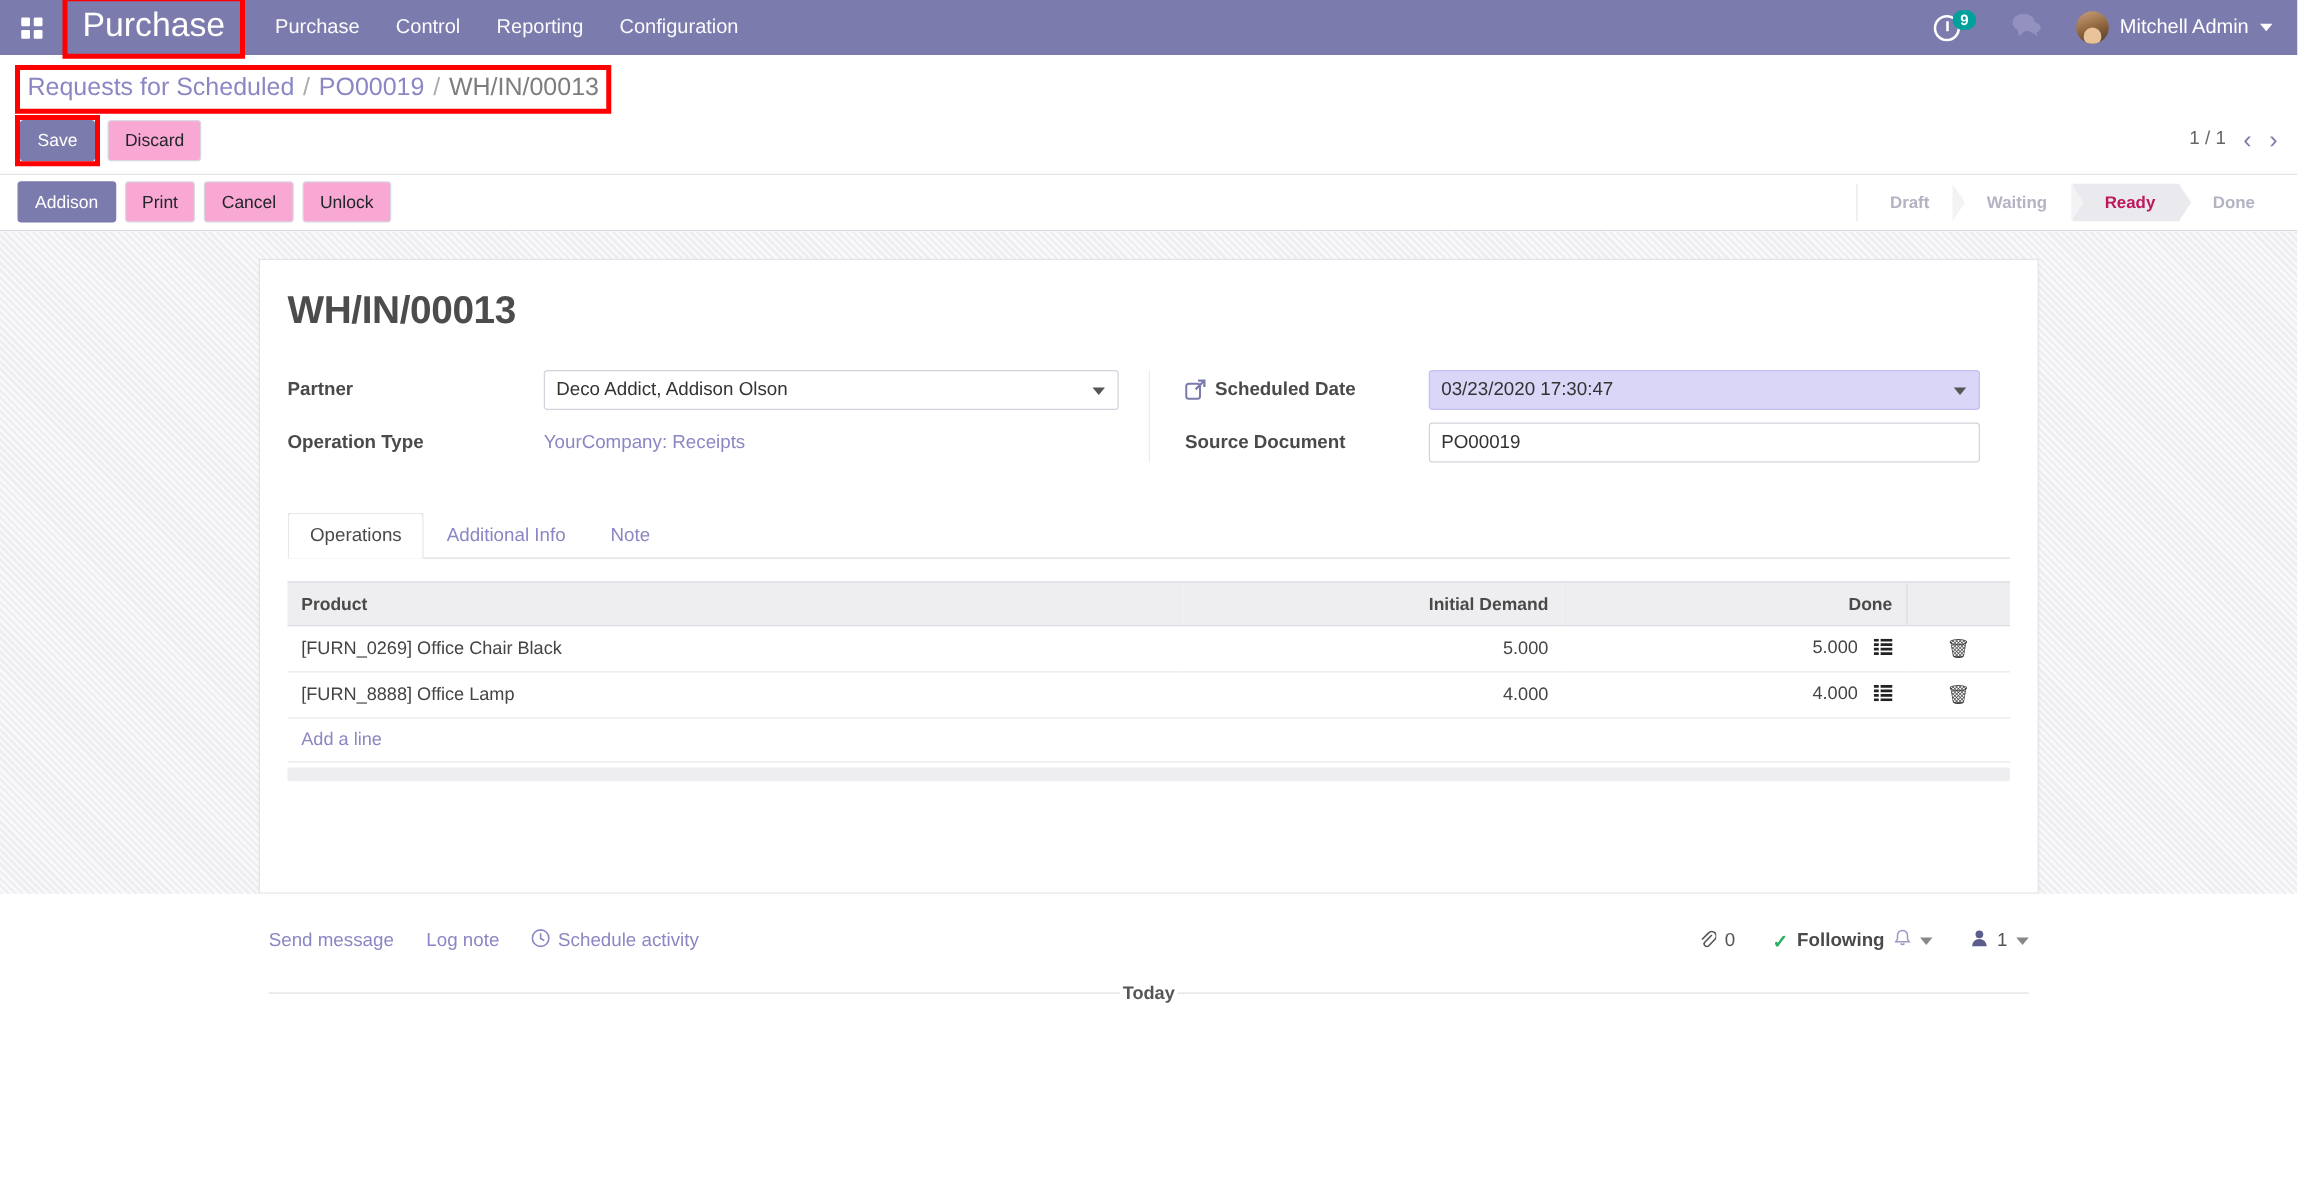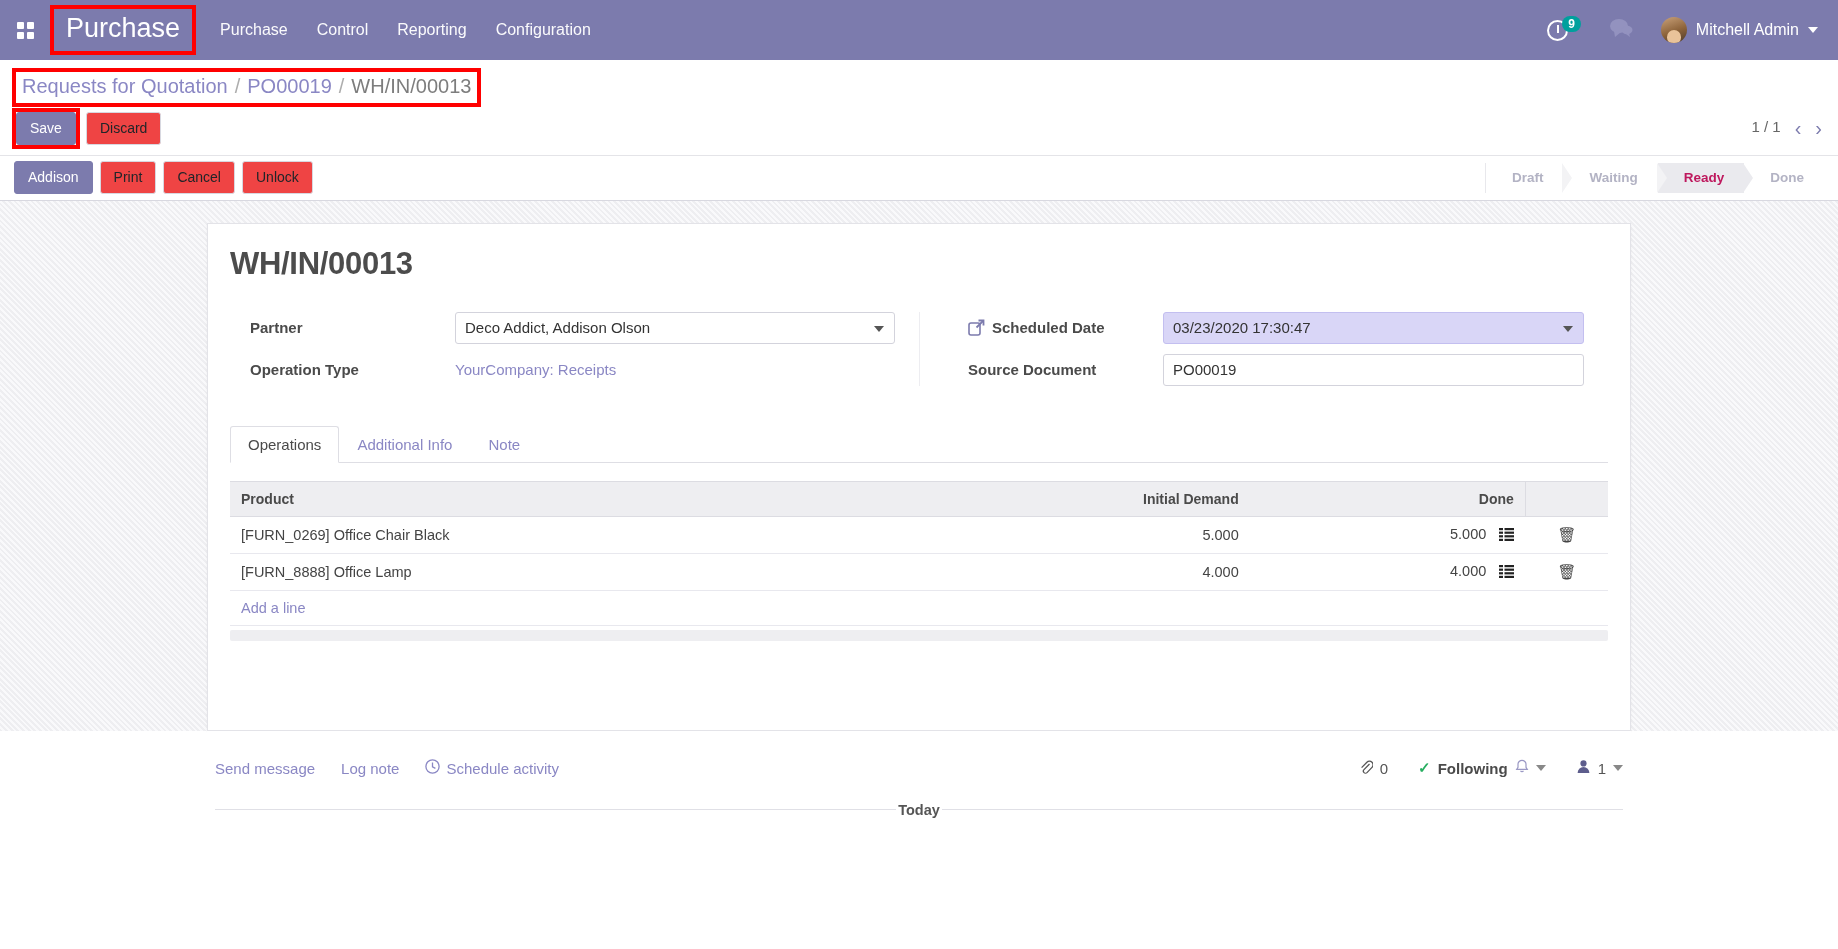--- a/index.html
+++ b/index.html
@@ -5,21 +5,21 @@
   * { box-sizing: border-box; margin: 0; padding: 0; }
   html, body {
     width: 1838px; height: 949px;
     font-family: "Liberation Sans", sans-serif;
     background: #ffffff;
     overflow: hidden;
   }
 
   
   .navbar {
-    height: 60px;
+    height: 44px;
     background: #7C7BAD;
     display: flex;
     align-items: center;
     padding: 0 20px 0 8px;
     position: relative;
   }
   .apps-grid { width: 34px; display:flex; align-items:center; justify-content:center; cursor:pointer;}
   .apps-grid .g { display:grid; grid-template-columns: 7px 7px; grid-template-rows: 7px 7px; gap: 3px; }
   .apps-grid .g i { background:#fff; display:block; border-radius:1px;}
   .brand {
@@ -71,21 +71,21 @@
   .breadcrumb {
     display: inline-flex; align-items: baseline; gap: 7px;
     font-size: 20px; padding: 3px 6px 5px 6px; position: relative;
   }
   .bc-link { color: #8a87c4; cursor: pointer; }
   .bc-sep { color: #adadad; }
   .bc-cur { color: #7d7d7d; }
 
   .cp-buttons { padding: 9px 16px 10px 16px; display:flex; align-items:center; gap:0; }
   .btn {
-    font-size: 14px; padding: 6px 13px; border: 1px solid #d8d8e0; background:#ef4444;
+    font-size: 14px; padding: 6px 13px; border: 1px solid #d8d8e0; background:#f9a8d4;
     color: #212529; border-radius: 3px; cursor: pointer; line-height: 1.35;
   }
   .btn-primary { background:#7C7BAD; border-color:#7C7BAD; color:#fff; }
   .save-wrap { position:relative; margin-right: 10px; display:inline-block; }
   .pager {
     margin-left:auto; display:flex; align-items:flex-start; gap: 14px; color:#666; font-size:15px;
   }
   .pager .arrow { color:#7C7BAD; font-size:20px; cursor:pointer; line-height:1; }
 
   
@@ -124,21 +124,21 @@
     width: 1424px; margin: 0 auto; background:#fff; border:1px solid #e3e3e8;
     padding: 22px 22px 26px 22px; min-height: 508px;
     box-shadow: 0 1px 2px rgba(0,0,0,.06);
   }
   .rec-title { font-size: 31px; font-weight: bold; color:#4c4c4c; letter-spacing:-0.3px; margin-bottom: 30px; }
 
   .form-grid { display: flex; gap: 0; }
   .form-col { width: 50%; display:flex; flex-direction:column; gap: 10px; padding-right: 24px;}
   .form-col.right { padding-left: 28px; border-left:1px solid #ededf1; }
   .f-row { display:flex; align-items:center; min-height: 32px; }
-  .f-label { font-size:15px; font-weight:bold; color:#4a4a4a; width: 205px; flex:none;margin-left:20px;}
+  .f-label { font-size:15px; font-weight:bold; color:#4a4a4a; width: 205px; flex:none;}
   .f-label.r { width: 195px; display:flex; align-items:center; gap:7px;}
   .f-val { flex:1; }
   .input-like {
     border: 1px solid #d3d3dc; border-radius:3px; height: 32px; padding: 0 9px;
     font-size: 15px; color:#333; display:flex; align-items:center; width: 100%;
     background:#fff;
   }
   .input-like.focused { background:#d9d6f7; border-color:#c3bff0; }
   .with-caret { position:relative; padding-right: 26px; }
   .with-caret .cr {
@@ -234,21 +234,21 @@
     <div class="user-area">
       <span class="avatar"></span>
       <span class="user-name">Mitchell Admin</span>
       <span class="caret-d"></span>
     </div>
   </div>
 </div>
 
 <div class="cp-top">
   <div class="breadcrumb annot-box">
-    <span class="bc-link">Requests for Quotation</span>
+    <span class="bc-link">Requests for Scheduled</span>
     <span class="bc-sep">/</span>
     <span class="bc-link">PO00019</span>
     <span class="bc-sep">/</span>
     <span class="bc-cur">WH/IN/00013</span>
   </div>
 </div>
 
 <div class="cp-buttons">
   <span class="save-wrap annot-box">
     <button class="btn btn-primary">Save</button>

